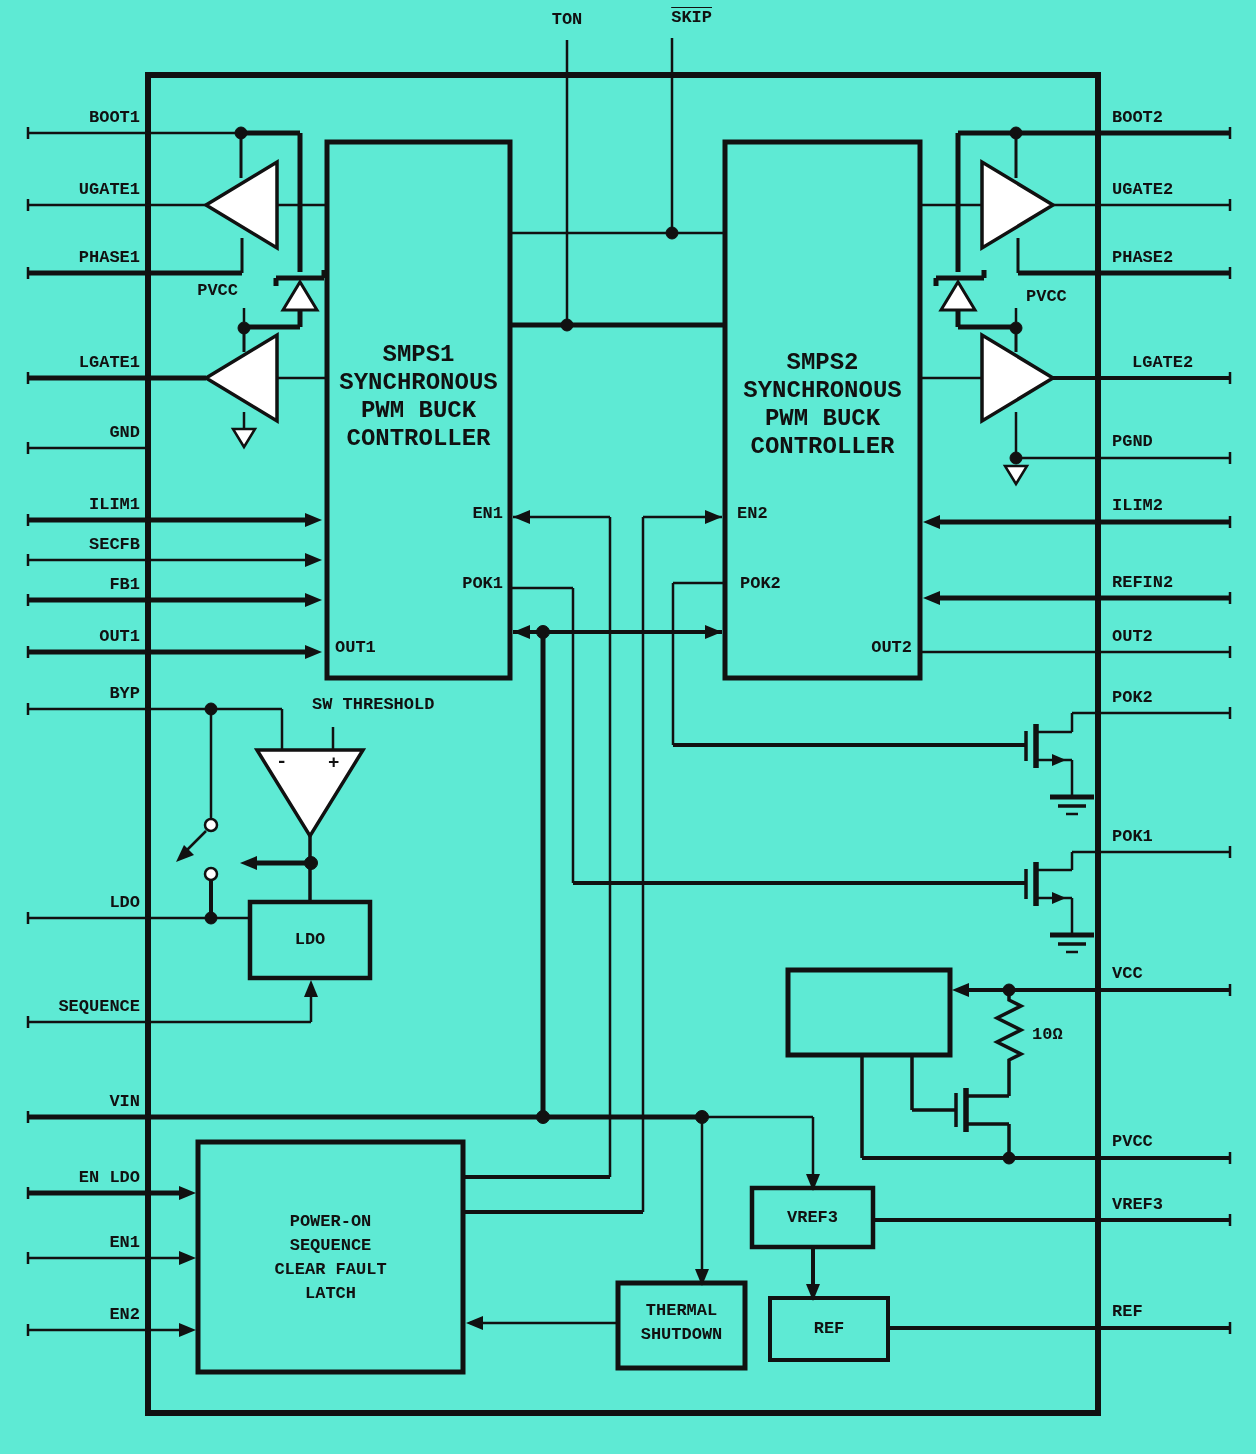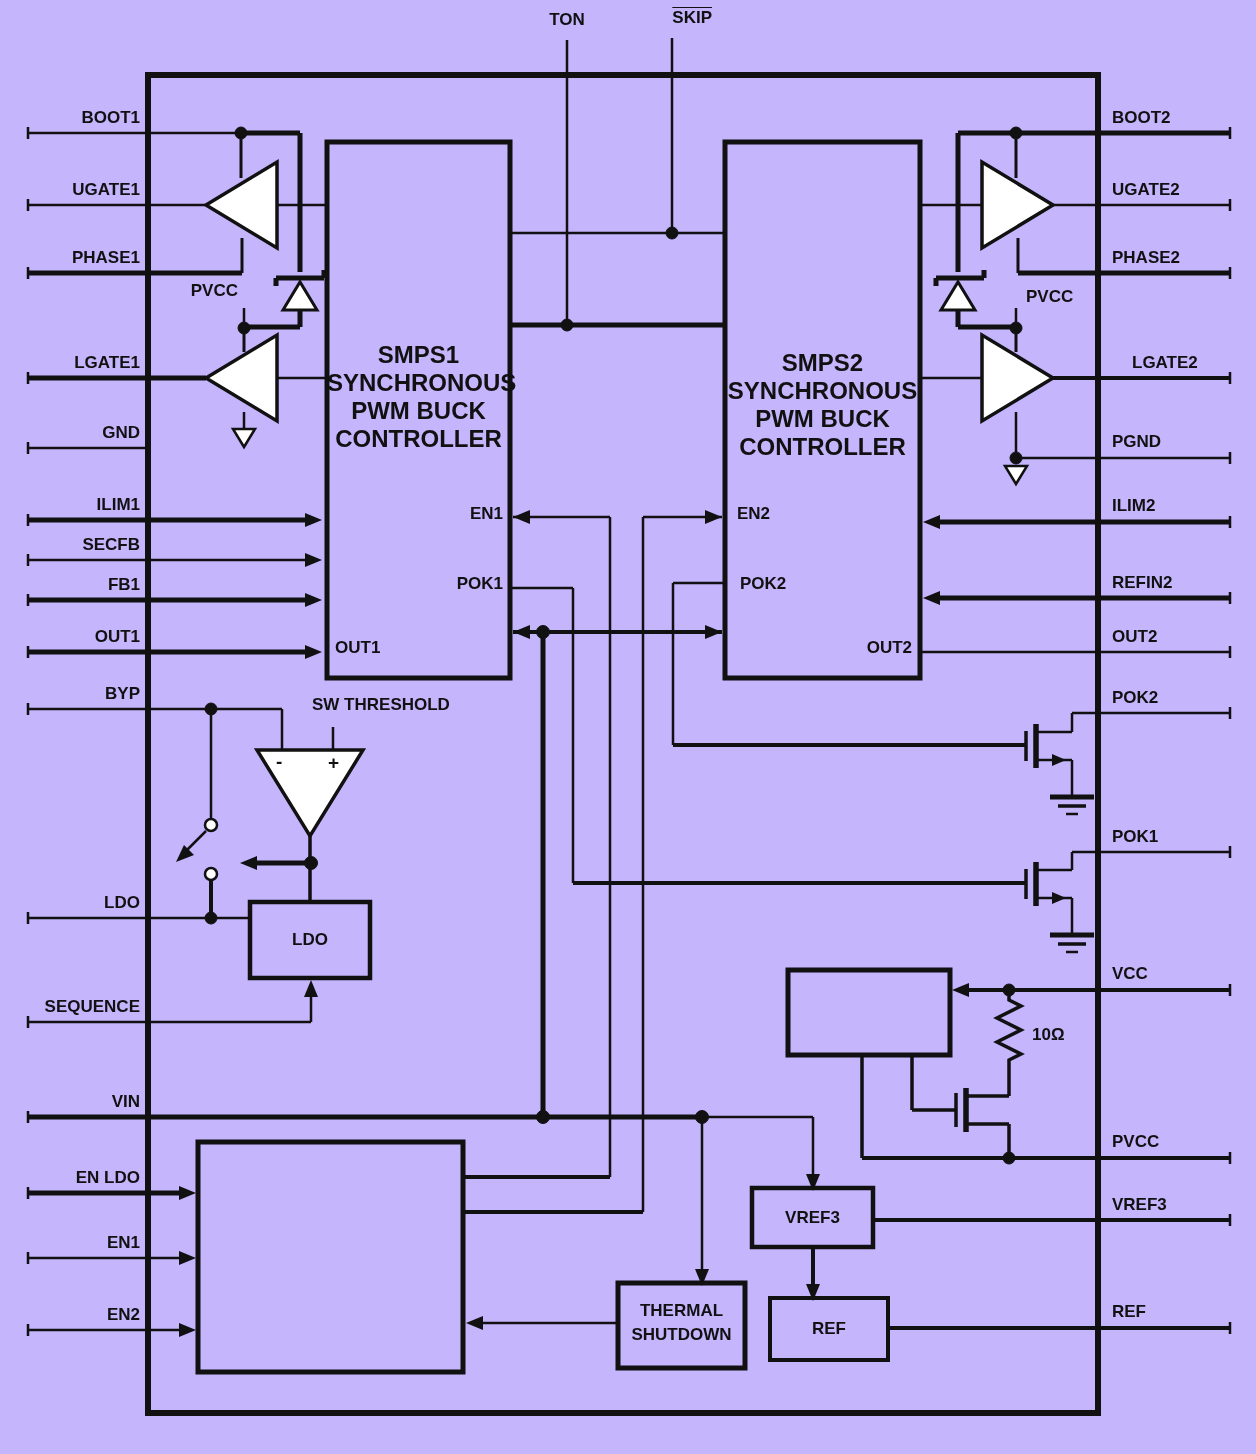--- a/index.html
+++ b/index.html
@@ -1,17 +1,17 @@
 <!DOCTYPE html>
 <html><head>
 <meta charset="utf-8">
 <style>
   html,body{margin:0;padding:0;background:#fff;}
-  #stage{position:relative;width:1256px;height:1454px;background:#c4b5fd;overflow:hidden;
-         font-family:Liberation Sans, sans-serif;}
+  #stage{position:relative;width:1256px;height:1454px;background:#5eead4;overflow:hidden;
+         font-family:Liberation Mono, monospace;}
   svg{position:absolute;left:0;top:0;}
   .lbl{position:absolute;font-weight:bold;font-size:17px;color:#111;
        white-space:pre-line;line-height:20px;}
   .pin-l{width:112px;text-align:right;}
   .pin-r{width:130px;text-align:left;}
   .blocklbl{text-align:center;}
   .center-in{display:flex;align-items:center;justify-content:center;text-align:center;}
   .ov{text-decoration:overline;}
   .big{font-size:24px;line-height:28px;}
   .mid{line-height:24px;}
@@ -299,18 +299,22 @@
 SYNCHRONOUS
 PWM BUCK
 CONTROLLER</div>
 <div class="lbl" style="left:425px;top:504px;width:78px;text-align:right;">EN1</div>
 <div class="lbl" style="left:425px;top:574px;width:78px;text-align:right;">POK1</div>
 <div class="lbl" style="left:335px;top:638px;width:78px;">OUT1</div>
 <div class="lbl" style="left:737px;top:504px;width:78px;">EN2</div>
 <div class="lbl" style="left:740px;top:574px;width:78px;">POK2</div>
 <div class="lbl" style="left:834px;top:638px;width:78px;text-align:right;">OUT2</div>
 <div class="lbl blocklbl center-in" style="left:250px;top:902px;width:120px;height:76px;">LDO</div>
+<div class="lbl blocklbl mid" style="left:198px;top:1210px;width:265px;">POWER-ON
+SEQUENCE
+CLEAR FAULT
+LATCH</div>
 <div class="lbl blocklbl mid" style="left:618px;top:1299px;width:127px;">THERMAL
 SHUTDOWN</div>
 <div class="lbl blocklbl center-in" style="left:752px;top:1188px;width:121px;height:59px;">VREF3</div>
 <div class="lbl blocklbl center-in" style="left:770px;top:1298px;width:118px;height:62px;">REF</div>
 
 </div>
 
 </body></html>

